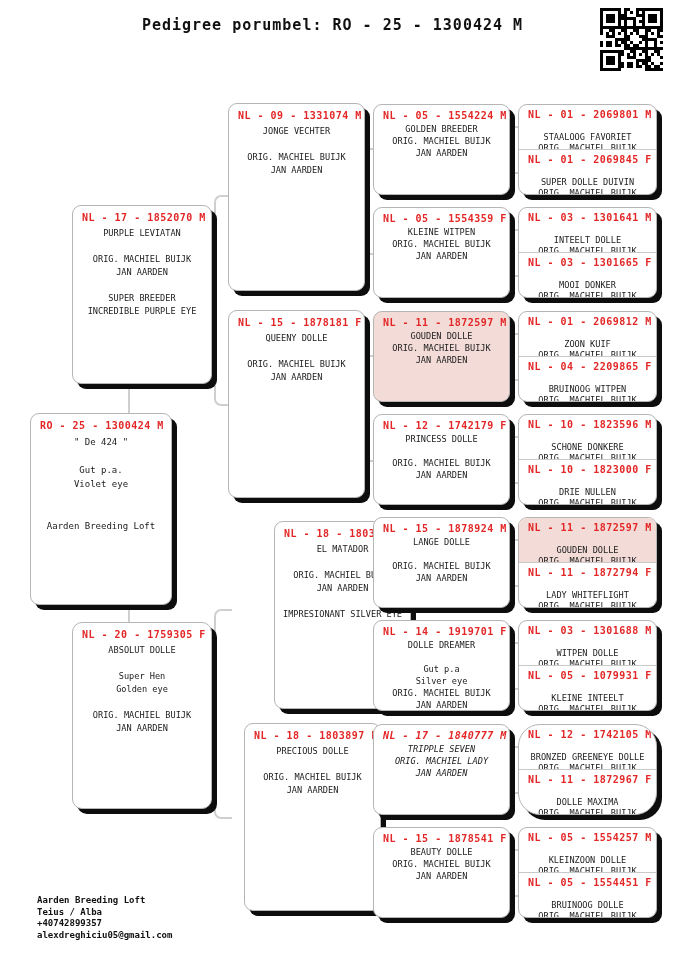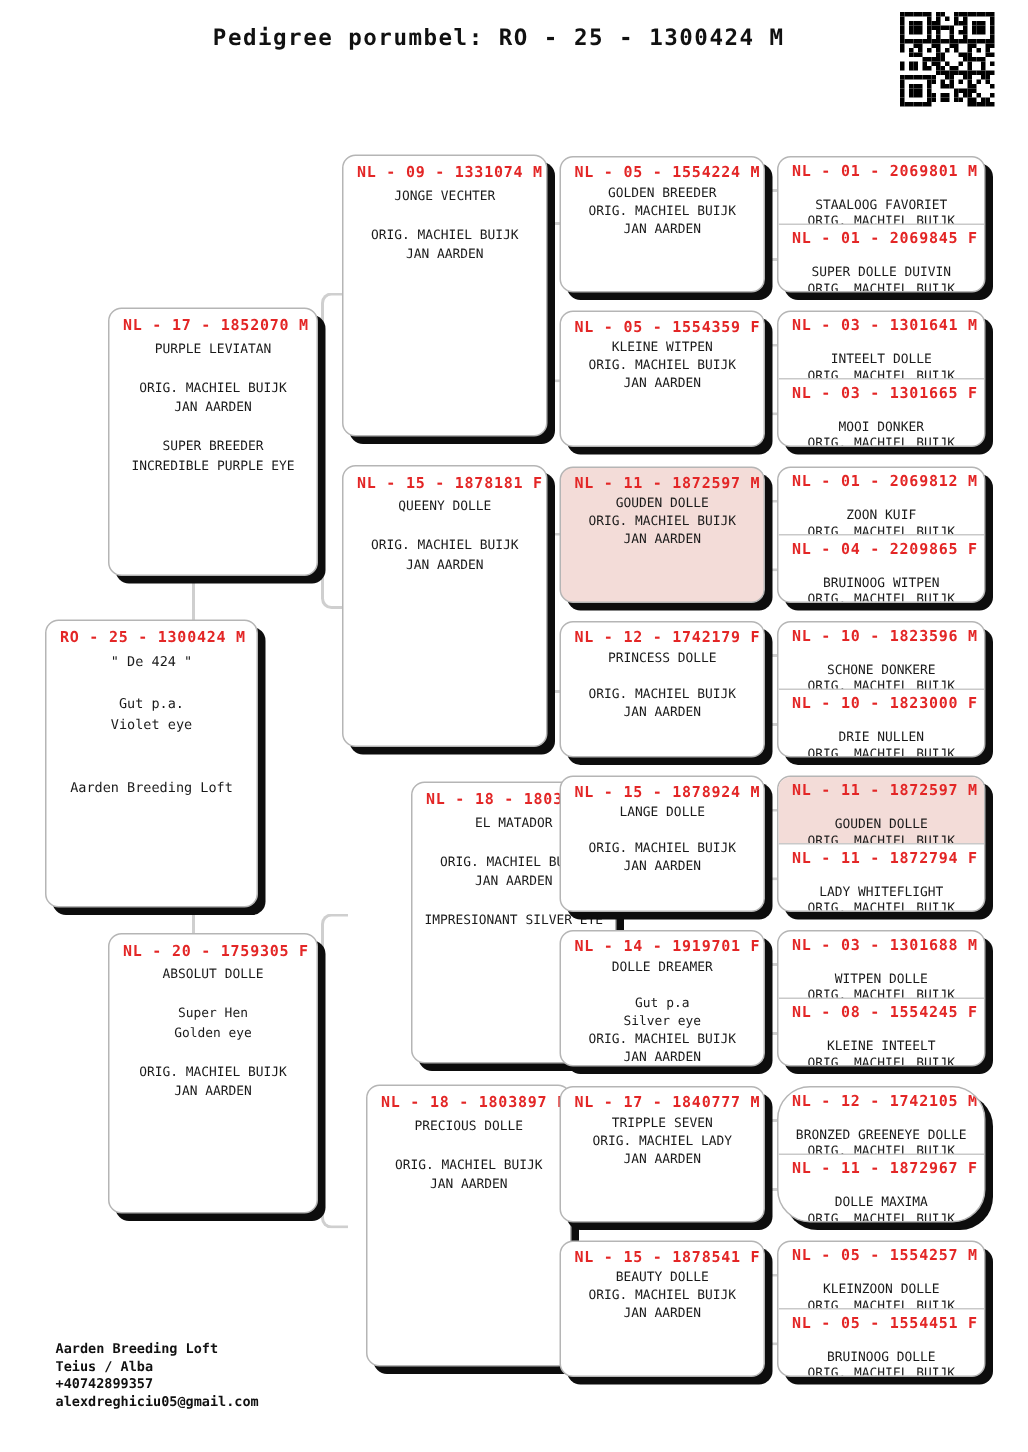--- a/index.html
+++ b/index.html
@@ -340,21 +340,21 @@
 <div class="pbox g2" style="top:205px;height:177px;">
   <div class="ring">NL - 17 - 1852070 M</div>
   <div class="lines">PURPLE LEVIATAN
 
 ORIG. MACHIEL BUIJK
 JAN AARDEN
 
 SUPER BREEDER
 INCREDIBLE PURPLE EYE</div>
 </div>
-<div class="pbox g2" style="top:622px;height:185px;">
+<div class="pbox g2" style="top:622px;height:185px;border-radius:10px;">
   <div class="ring">NL - 20 - 1759305 F</div>
   <div class="lines">ABSOLUT DOLLE
 
 Super Hen
 Golden eye
 
 ORIG. MACHIEL BUIJK
 JAN AARDEN</div>
 </div>
 
@@ -423,21 +423,21 @@
 </div>
 <div class="pbox g4" style="top:620px;">
   <div class="ring">NL - 14 - 1919701 F</div>
   <div class="lines">DOLLE DREAMER
 
 Gut p.a
 Silver eye
 ORIG. MACHIEL BUIJK
 JAN AARDEN</div>
 </div>
-<div class="pbox g4" style="top:724px;">
+<div class="pbox g4" style="top:724px;font-style:italic;">
   <div class="ring">NL - 17 - 1840777 M</div>
   <div class="lines">TRIPPLE SEVEN
 ORIG. MACHIEL LADY
 JAN AARDEN</div>
 </div>
 <div class="pbox g4" style="top:827px;">
   <div class="ring">NL - 15 - 1878541 F</div>
   <div class="lines">BEAUTY DOLLE
 ORIG. MACHIEL BUIJK
 JAN AARDEN</div>
@@ -503,21 +503,21 @@
 ORIG. MACHIEL BUIJK</div>
   </div>
 </div>
 <div class="pbox g5" style="top:620px;">
   <div class="g5e">
     <div class="ring">NL - 03 - 1301688 M</div>
     <div class="lines">WITPEN DOLLE
 ORIG. MACHIEL BUIJK</div>
   </div>
   <div class="g5e">
-    <div class="ring">NL - 08 - 1554245 F</div>
+    <div class="ring">NL - 05 - 1079931 F</div>
     <div class="lines">KLEINE INTEELT
 ORIG. MACHIEL BUIJK</div>
   </div>
 </div>
 <div class="pbox g5" style="top:724px;border-radius:22px;">
   <div class="g5e">
     <div class="ring">NL - 12 - 1742105 M</div>
     <div class="lines">BRONZED GREENEYE DOLLE
 ORIG. MACHIEL BUIJK</div>
   </div>

